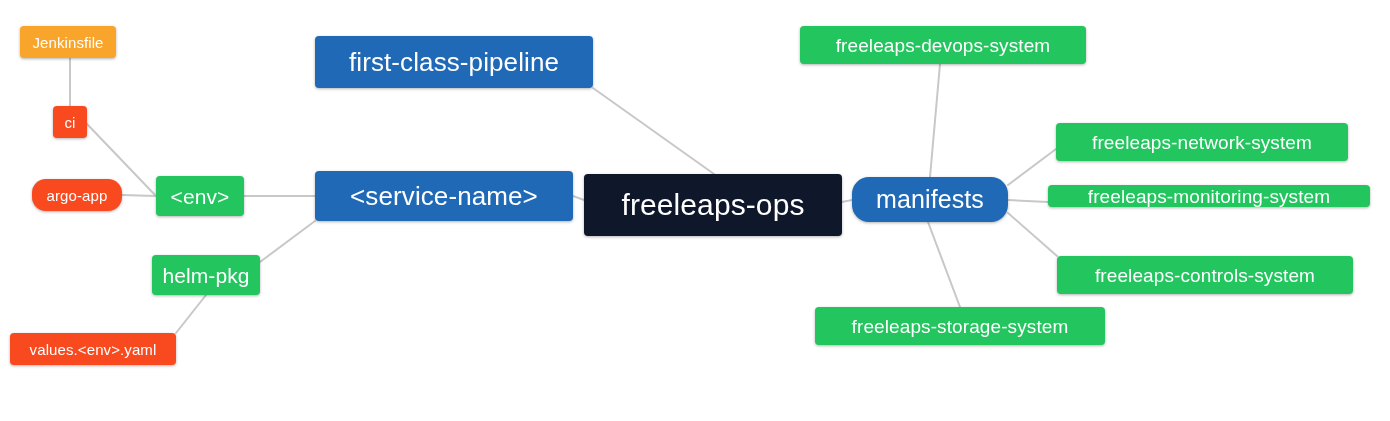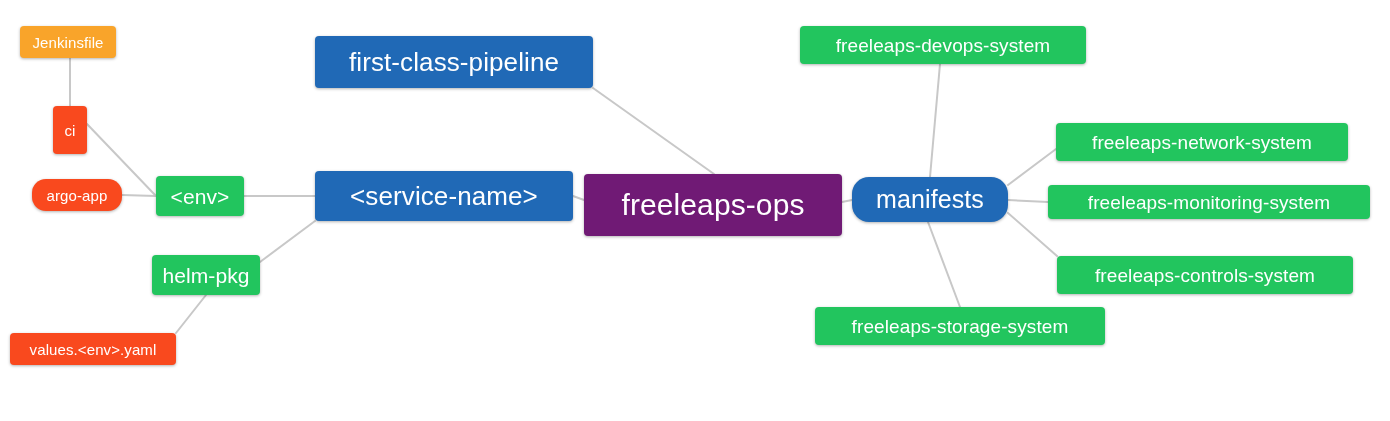--- a/index.html
+++ b/index.html
@@ -32,21 +32,21 @@
     align-items: center;
     justify-content: center;
     box-sizing: border-box;
     color: #ffffff;
     border-radius: 4px;
     white-space: nowrap;
     line-height: 1;
     box-shadow: 0 1px 3px rgba(0,0,0,0.30);
     letter-spacing: 0.1px;
   }
-  .n-root   { background: #701a75; }
+  .n-root   { background: #0f172a; }
   .n-blue   { background: #2069b6; text-align: center; }
   .n-green  { background: #22c55e; }
   .n-orange { background: #f9a42a; }
   .n-red    { background: #f9491e; }
 </style>
 </head>
 <body>
 
 <div id="canvas">
   <svg id="edges" viewBox="0 0 1390 421" width="1390" height="421">
@@ -67,21 +67,21 @@
     </svg>
   <div id="nodes">
       <div class="node n-root" style="left: 584px; top: 174px; width: 258px; height: 62px; font-size: 30px;">freeleaps-ops</div>
       <div class="node n-blue" style="left: 315px; top: 36px; width: 278px; height: 52px; font-size: 26px;">first-class-pipeline</div>
       <div class="node n-blue" style="left: 315px; top: 171px; width: 258px; height: 50px; font-size: 26px;">&lt;service-name&gt;</div>
       <div class="node n-blue" style="left: 852px; top: 177px; width: 156px; height: 45px; font-size: 25px; border-radius: 17px;">manifests</div>
       <div class="node n-green" style="left: 156px; top: 176px; width: 88px; height: 40px; font-size: 21px;">&lt;env&gt;</div>
       <div class="node n-green" style="left: 152px; top: 255px; width: 108px; height: 40px; font-size: 21px;">helm-pkg</div>
       <div class="node n-green" style="left: 800px; top: 26px; width: 286px; height: 38px; font-size: 19px;">freeleaps-devops-system</div>
       <div class="node n-green" style="left: 1056px; top: 111px; width: 292px; height: 38px; font-size: 19px; margin-top: 12px;">freeleaps-network-system</div>
-      <div class="node n-green" style="left: 1048px; top: 185px; width: 322px; height: 34px; font-size: 19px;">freeleaps-monitoring-system</div>
+      <div class="node n-green" style="left: 1048px; top: 185px; width: 322px; height: 22px; font-size: 19px;">freeleaps-monitoring-system</div>
       <div class="node n-green" style="left: 1057px; top: 256px; width: 296px; height: 38px; font-size: 19px;">freeleaps-controls-system</div>
       <div class="node n-green" style="left: 815px; top: 307px; width: 290px; height: 38px; font-size: 19px;">freeleaps-storage-system</div>
       <div class="node n-orange" style="left: 20px; top: 26px; width: 96px; height: 32px; font-size: 15px;">Jenkinsfile</div>
-      <div class="node n-red" style="left: 53px; top: 106px; width: 34px; height: 48px; font-size: 15px;">ci</div>
+      <div class="node n-red" style="left: 53px; top: 106px; width: 34px; height: 32px; font-size: 15px;">ci</div>
       <div class="node n-red" style="left: 32px; top: 179px; width: 90px; height: 32px; font-size: 15px; border-radius: 14px;">argo-app</div>
       <div class="node n-red" style="left: 10px; top: 333px; width: 166px; height: 32px; font-size: 15px;">values.&lt;env&gt;.yaml</div>
     </div>
 </div>
 
 </body></html>

